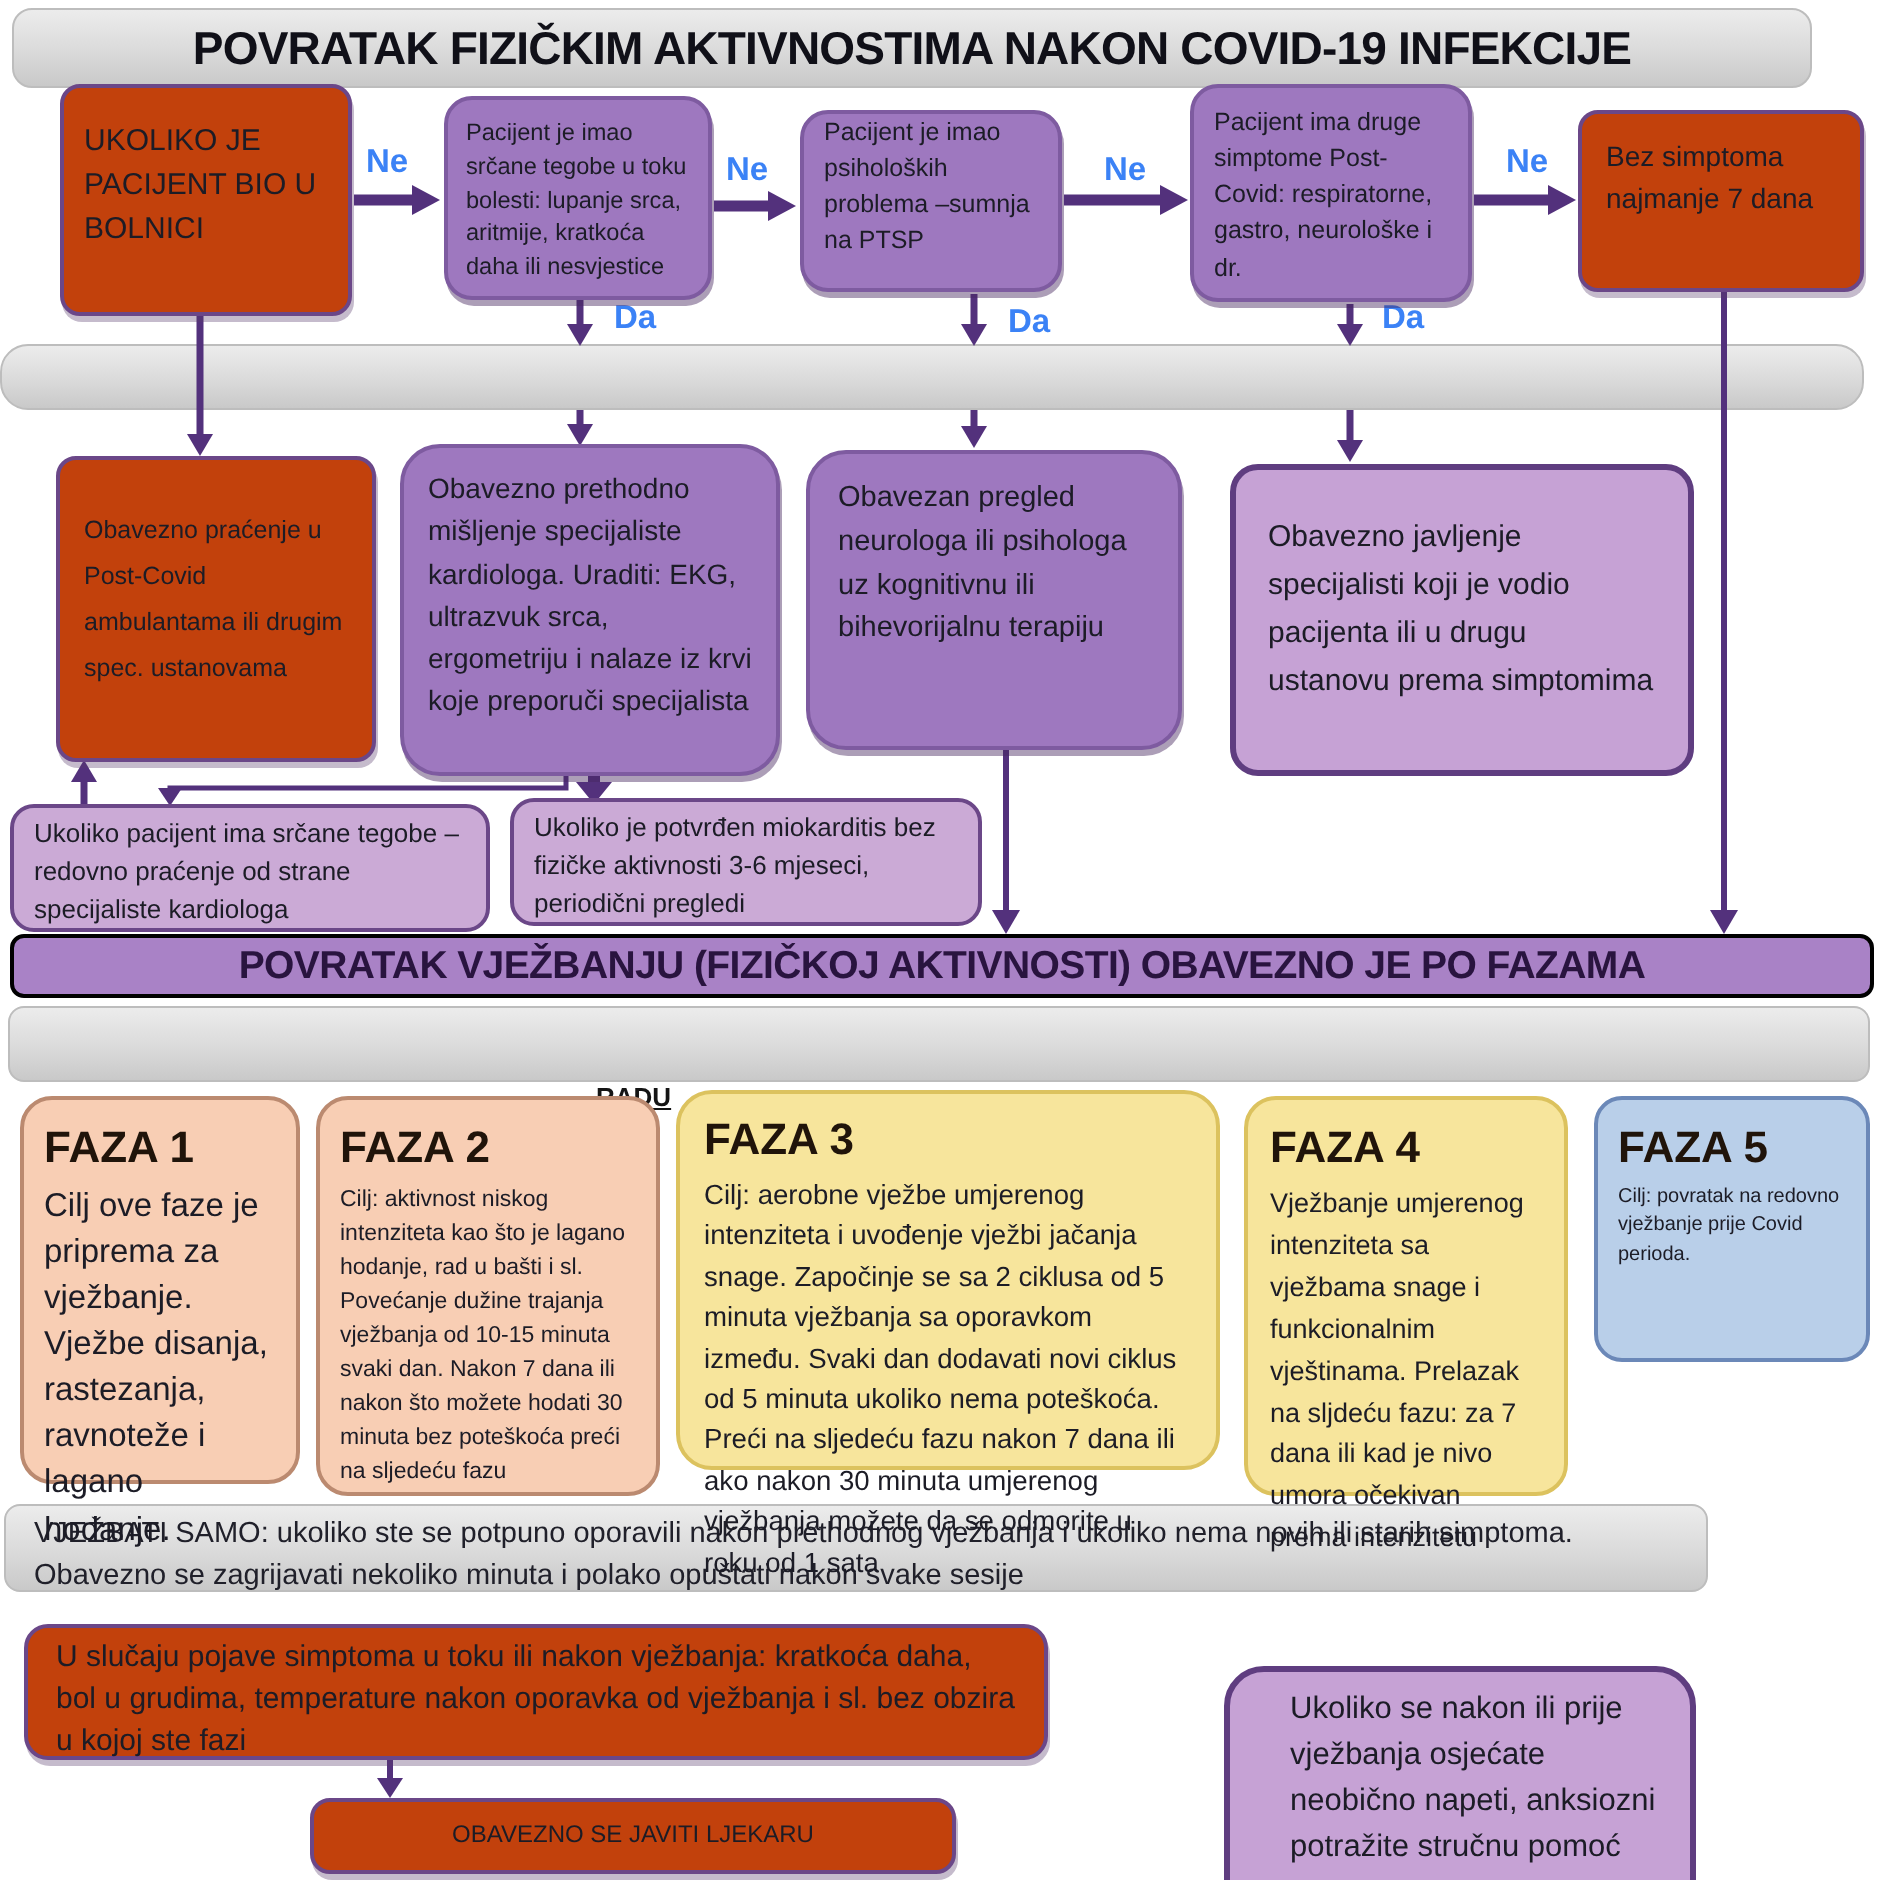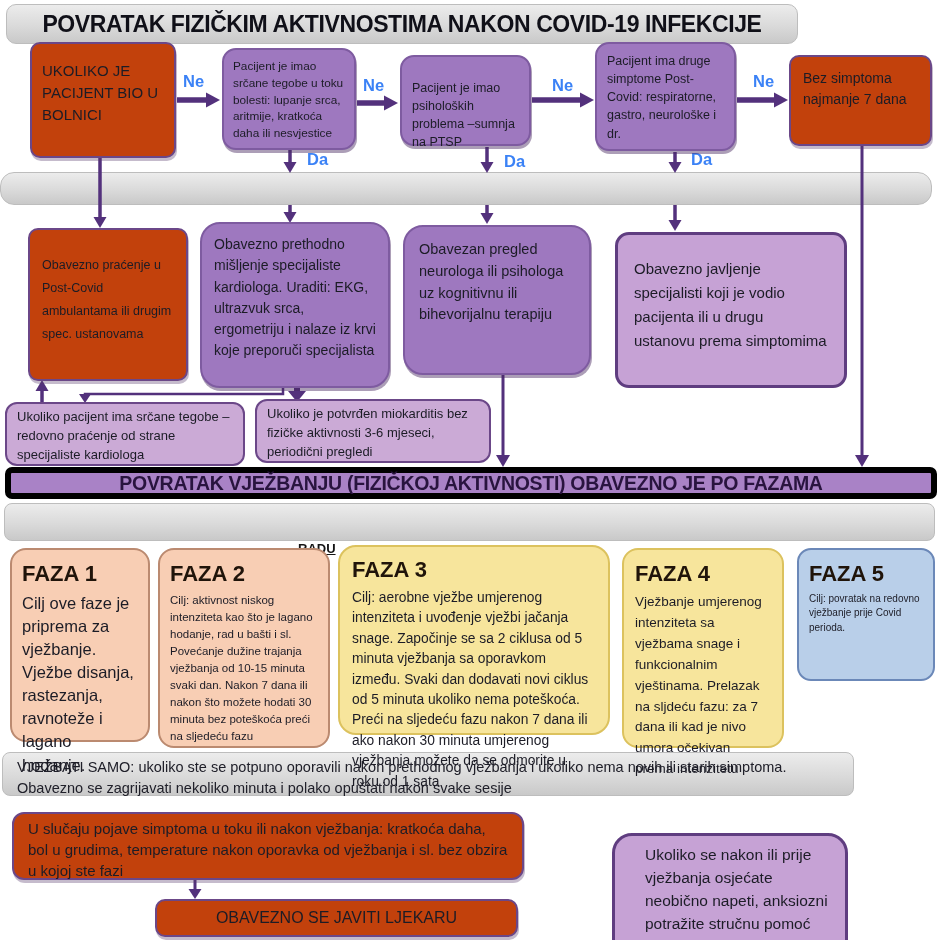--- a/index.html
+++ b/index.html
@@ -16,41 +16,41 @@
     font-weight:bold;font-size:23px;letter-spacing:-0.4px;color:#101018;}
   .bx{border-radius:12px;line-height:1.45;}
   .plum{background:#c2410c;border:2.5px solid #6b4788;box-shadow:1px 3px 0 rgba(90,60,110,.35);}
   .plum-lt{background:#cbaad6;border:2px solid #6b4788;}
   .purple{background:#9e78bf;border:2px solid #7e5ba0;box-shadow:1px 3px 0 rgba(70,40,95,.45);}
   .plum-heavy{background:#c6a2d5;border:3px solid #5f3d80;}
   .peach{background:#f8ceb4;border:2px solid #bb8a70;}
   .yellow{background:#f7e59c;border:2px solid #dcc25e;}
   .blue{background:#b9cfe9;border:2px solid #6b88b8;}
   .purple-band{
-    background:#a982c6;border:6px solid #000000;border-radius:7px;
+    background:#a982c6;border:2px solid #000000;border-radius:7px;
     display:flex;align-items:center;justify-content:center;
     font-weight:bold;font-size:19.5px;letter-spacing:-0.3px;color:#29143f;
   }
   .edge-label{position:absolute;font-size:16.5px;font-weight:600;color:#3b82f6;}
   .rule{position:absolute;font-size:13px;font-weight:bold;color:#141414;
     text-decoration:underline;line-height:1.4;}
   .phase-title{font-weight:800;font-size:22px;color:#20140a;margin:0 0 2px 0;}
   svg.connectors{position:absolute;left:0;top:0;z-index:5;pointer-events:none;}
   .lvl1{z-index:2;} .lvl2{z-index:10;}
 </style>
 </head>
 <body>
 
 <div id="stage">
 
-  <div class="abs band-gray title-band lvl1" style="left:6px;top:4px;width:792px;height:40px;">POVRATAK FIZIČKIM AKTIVNOSTIMA NAKON COVID-19 INFEKCIJE</div>
+  <div class="abs band-gray title-band lvl1" style="left:6px;top:4px;width:900px;height:40px;">POVRATAK FIZIČKIM AKTIVNOSTIMA NAKON COVID-19 INFEKCIJE</div>
 
   <div class="abs bx plum lvl2" style="left:30px;top:42px;width:146px;height:116px;padding:16px 10px;font-size:15px;font-weight:500;border-radius:10px;">UKOLIKO JE PACIJENT BIO U BOLNICI</div>
   <div class="abs bx purple lvl2" style="left:222px;top:48px;width:134px;height:102px;padding:8px 9px;font-size:11.8px;line-height:1.42;border-radius:14px;">Pacijent je imao srčane tegobe u toku bolesti: lupanje srca, aritmije, kratkoća daha ili nesvjestice</div>
-  <div class="abs bx purple lvl2" style="left:400px;top:55px;width:131px;height:91px;padding:22px 10px;font-size:12.5px;border-radius:14px;">Pacijent je imao psiholoških problema –sumnja na PTSP</div>
+  <div class="abs bx purple lvl2" style="left:400px;top:55px;width:131px;height:91px;padding:0 10px;font-size:12.5px;border-radius:14px;">Pacijent je imao psiholoških problema –sumnja na PTSP</div>
   <div class="abs bx purple lvl2" style="left:595px;top:42px;width:141px;height:109px;padding:8px 10px;font-size:12.5px;border-radius:14px;">Pacijent ima druge simptome Post-Covid: respiratorne, gastro, neurološke i dr.</div>
   <div class="abs bx plum lvl2" style="left:789px;top:55px;width:143px;height:91px;padding:11px 12px;font-size:14px;line-height:1.5;border-radius:10px;border-width:2px;">Bez simptoma najmanje 7 dana</div>
 
   <span class="edge-label" style="left:183px;top:72px;">Ne</span>
   <span class="edge-label" style="left:363px;top:76px;">Ne</span>
   <span class="edge-label" style="left:552px;top:76px;">Ne</span>
   <span class="edge-label" style="left:753px;top:72px;">Ne</span>
   <span class="edge-label" style="left:113px;top:174px;">Da</span>
   <span class="edge-label" style="left:307px;top:150px;">Da</span>
   <span class="edge-label" style="left:504px;top:152px;">Da</span>
@@ -90,21 +90,21 @@
     <div style="font-size:13.5px;line-height:1.55;">Vježbanje umjerenog intenziteta sa vježbama snage i funkcionalnim vještinama. Prelazak na sljdeću fazu: za 7 dana ili kad je nivo umora očekivan prema intenzitetu</div>
   </div>
   <div class="abs bx blue lvl2" style="left:797px;top:548px;width:138px;height:133px;padding:8px 10px;border-radius:14px;">
     <div class="phase-title">FAZA 5</div>
     <div style="font-size:10px;line-height:1.45;">Cilj: povratak na redovno vježbanje prije Covid perioda.</div>
   </div>
 
   <div class="abs band-gray lvl1" style="left:2px;top:752px;width:852px;height:44px;border-radius:8px;padding:4px 14px;font-size:14.5px;line-height:1.45;color:#20202a;">VJEŽBATI SAMO: ukoliko ste se potpuno oporavili nakon prethodnog vježbanja i ukoliko nema novih ili starih simptoma. Obavezno se zagrijavati nekoliko minuta i polako opuštati nakon svake sesije</div>
 
   <div class="abs bx plum lvl2" style="left:12px;top:812px;width:512px;height:68px;padding:4px 14px;font-size:15px;line-height:1.4;border-radius:12px;">U slučaju pojave simptoma u toku ili nakon vježbanja: kratkoća daha, bol u grudima, temperature nakon oporavka od vježbanja i sl. bez obzira u kojoj ste fazi</div>
-  <div class="abs bx plum lvl2" style="left:155px;top:899px;width:363px;height:38px;border-radius:10px;display:flex;align-items:center;justify-content:center;font-size:16px;font-weight:500;">OBAVEZNO SE JAVITI LJEKARU</div>
+  <div class="abs bx plum lvl2" style="left:155px;top:899px;width:323px;height:38px;border-radius:10px;display:flex;align-items:center;justify-content:center;font-size:12px;font-weight:500;">OBAVEZNO SE JAVITI LJEKARU</div>
   <div class="abs bx plum-heavy lvl2" style="left:612px;top:797px;width:236px;height:130px;padding:8px 12px 8px 30px;font-size:15.5px;line-height:1.48;border-radius:20px;margin-top:36px;">Ukoliko se nakon ili prije vježbanja osjećate neobično napeti, anksiozni potražite stručnu pomoć</div>
 
   <svg class="connectors" width="940" height="940" viewBox="0 0 940 940">
     <g stroke="#53317c" fill="#53317c">
 
       <line x1="177" y1="100" x2="206" y2="100" stroke-width="5.5"></line>
       <polygon points="206,92.5 220,100 206,107.5" stroke="none"></polygon>
       <line x1="357" y1="103" x2="384" y2="103" stroke-width="5.5"></line>
       <polygon points="384,95.5 398,103 384,110.5" stroke="none"></polygon>
       <line x1="532" y1="100" x2="580" y2="100" stroke-width="5.5"></line>

